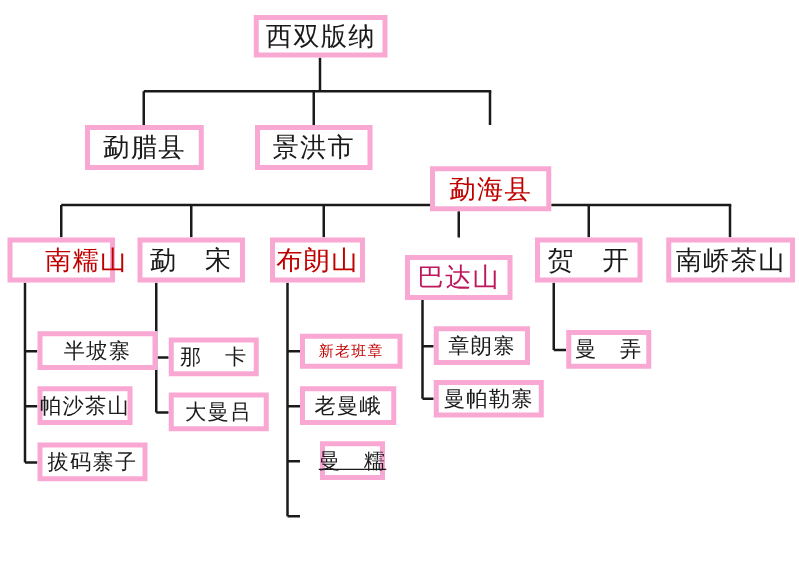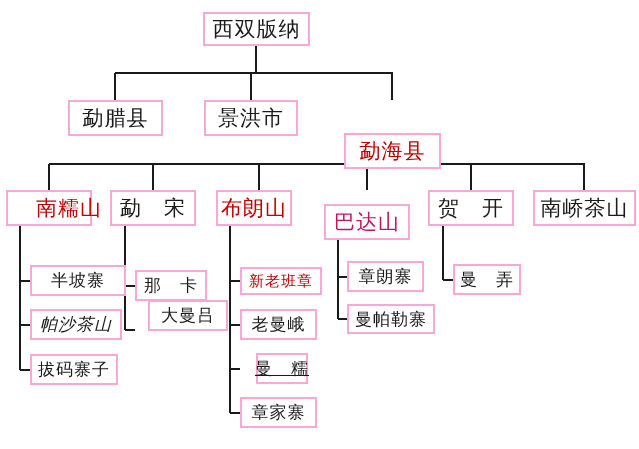--- a/index.html
+++ b/index.html
@@ -19,29 +19,29 @@
   }
   .connectors line {
     stroke: #1a1a1a;
     stroke-width: 2;
   }
   .node {
     position: absolute;
     display: flex;
     align-items: center;
     justify-content: center;
-    border: 2px solid #f9a8d4;
+    border: 4px solid #f9a8d4;
     background: #ffffff;
     color: #1a1a1a;
     white-space: nowrap;
     letter-spacing: 1px;
   }
   .lvl-top   { font-size: 21px; }
   .lvl-child { font-size: 17px; }
-  .small     { font-size: 15px; }
+  .small     { font-size: 12px; }
 </style>
 </head>
 <body>
 
 <div class="canvas">
 
   <svg class="connectors" viewBox="0 0 639 449" xmlns="http://www.w3.org/2000/svg">
 
     <line x1="256" y1="46" x2="256" y2="73"></line>
     <line x1="115" y1="73" x2="393" y2="73"></line>
@@ -88,29 +88,28 @@
   <div class="node lvl-top" style="left: 344px; top: 100px; width: 97px; height: 36px; color: rgb(192, 0, 0); margin-top: 33px;">勐海县</div>
 
   <div class="node lvl-top" style="left: 6px; top: 190px; width: 86px; height: 36px; color: rgb(192, 0, 0); padding-left: 40px;">南糯山</div>
   <div class="node lvl-top" style="left:110px; top:190px; width:86px; height:36px;text-align:right;">勐　宋</div>
   <div class="node lvl-top" style="left: 216px; top: 190px; width: 76px; height: 36px; color: rgb(192, 0, 0);">布朗山</div>
   <div class="node lvl-top" style="left: 324px; top: 204px; width: 86px; height: 36px; color: #be185d;">巴达山</div>
   <div class="node lvl-top" style="left:428px; top:190px; width:86px; height:36px;">贺　开</div>
   <div class="node lvl-top" style="left:533px; top:190px; width:103px; height:36px;">南峤茶山</div>
 
   <div class="node lvl-child" style="left:30px; top:265px; width:96px; height:31px;">半坡寨</div>
-  <div class="node lvl-child" style="left:30px; top:309px; width:92px; height:31px;font-style:italic;">帕沙茶山</div>
+  <div class="node lvl-child" style="left:30px; top:309px; width:76px; height:31px;">帕沙茶山</div>
   <div class="node lvl-child" style="left:30px; top:354px; width:88px; height:31px;">拔码寨子</div>
 
   <div class="node lvl-child" style="left:135px; top:270px; width:72px; height:31px;">那　卡</div>
-  <div class="node lvl-child" style="left:135px; top:300px; width:80px; height:31px;margin-left:13px;">大曼吕</div>
+  <div class="node lvl-child" style="left:135px; top:314px; width:80px; height:31px;">大曼吕</div>
 
   <div class="node lvl-child small" style="left: 240px; top: 267px; width: 82px; height: 28px; color: rgb(192, 0, 0);">新老班章</div>
   <div class="node lvl-child" style="left:240px; top:309px; width:77px; height:31px;">老曼峨</div>
   <div class="node lvl-child" style="left:256px; top:353px; width:52px; height:31px;text-decoration:underline;">曼　糯</div>
-  <div class="node lvl-child" style="left:240px; top:397px; width:77px; height:31px;">章家寨</div>
 
   <div class="node lvl-child" style="left:347px; top:261px; width:77px; height:31px;">章朗寨</div>
   <div class="node lvl-child" style="left:347px; top:304px; width:88px; height:30px;">曼帕勒寨</div>
 
   <div class="node lvl-child" style="left:453px; top:264px; width:68px; height:31px;">曼　弄</div>
 
 </div>
 
 </body></html>

